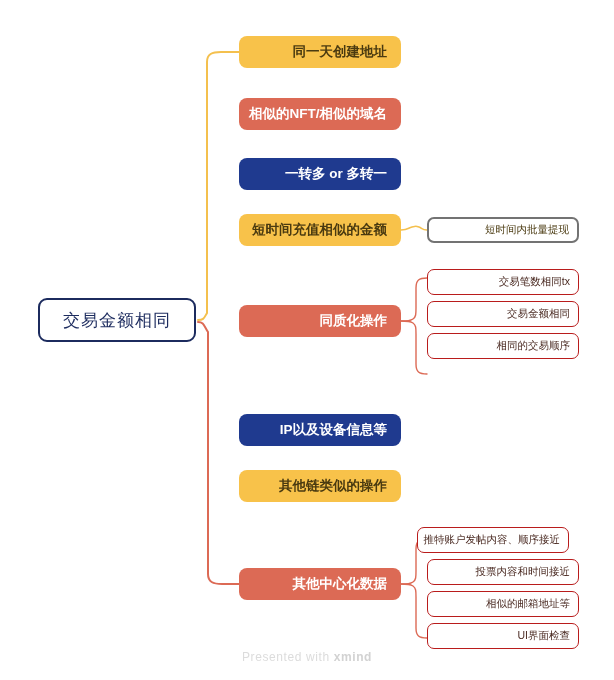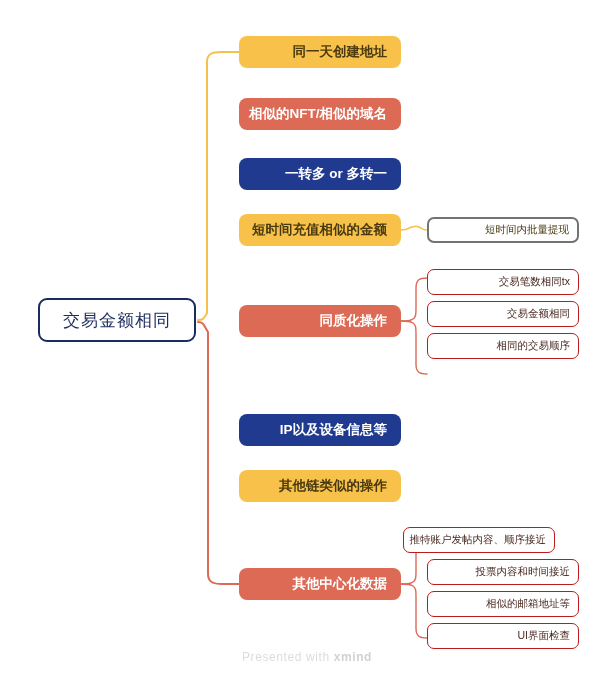--- a/index.html
+++ b/index.html
@@ -197,21 +197,21 @@
   </div>
 
   <div class="node branch amber" style="left:239px; top:470px; width:162px; height:32px;">
     <span>其他链类似的操作</span>
   </div>
 
   <div class="node branch salmon" style="left:239px; top:568px; width:162px; height:32px;">
     <span>其他中心化数据</span>
   </div>
 
-  <div class="node leaf salmon" style="left:403px; top:527px; width:152px; height:26px;">
+  <div class="node leaf salmon" style="left:417px; top:527px; width:152px; height:26px;">
     <span>推特账户发帖内容、顺序接近</span>
   </div>
   <div class="node leaf salmon" style="left:427px; top:559px; width:152px; height:26px;">
     <span>投票内容和时间接近</span>
   </div>
   <div class="node leaf salmon" style="left:427px; top:591px; width:152px; height:26px;">
     <span>相似的邮箱地址等</span>
   </div>
   <div class="node leaf salmon" style="left:427px; top:623px; width:152px; height:26px;">
     <span>UI界面检查</span>

